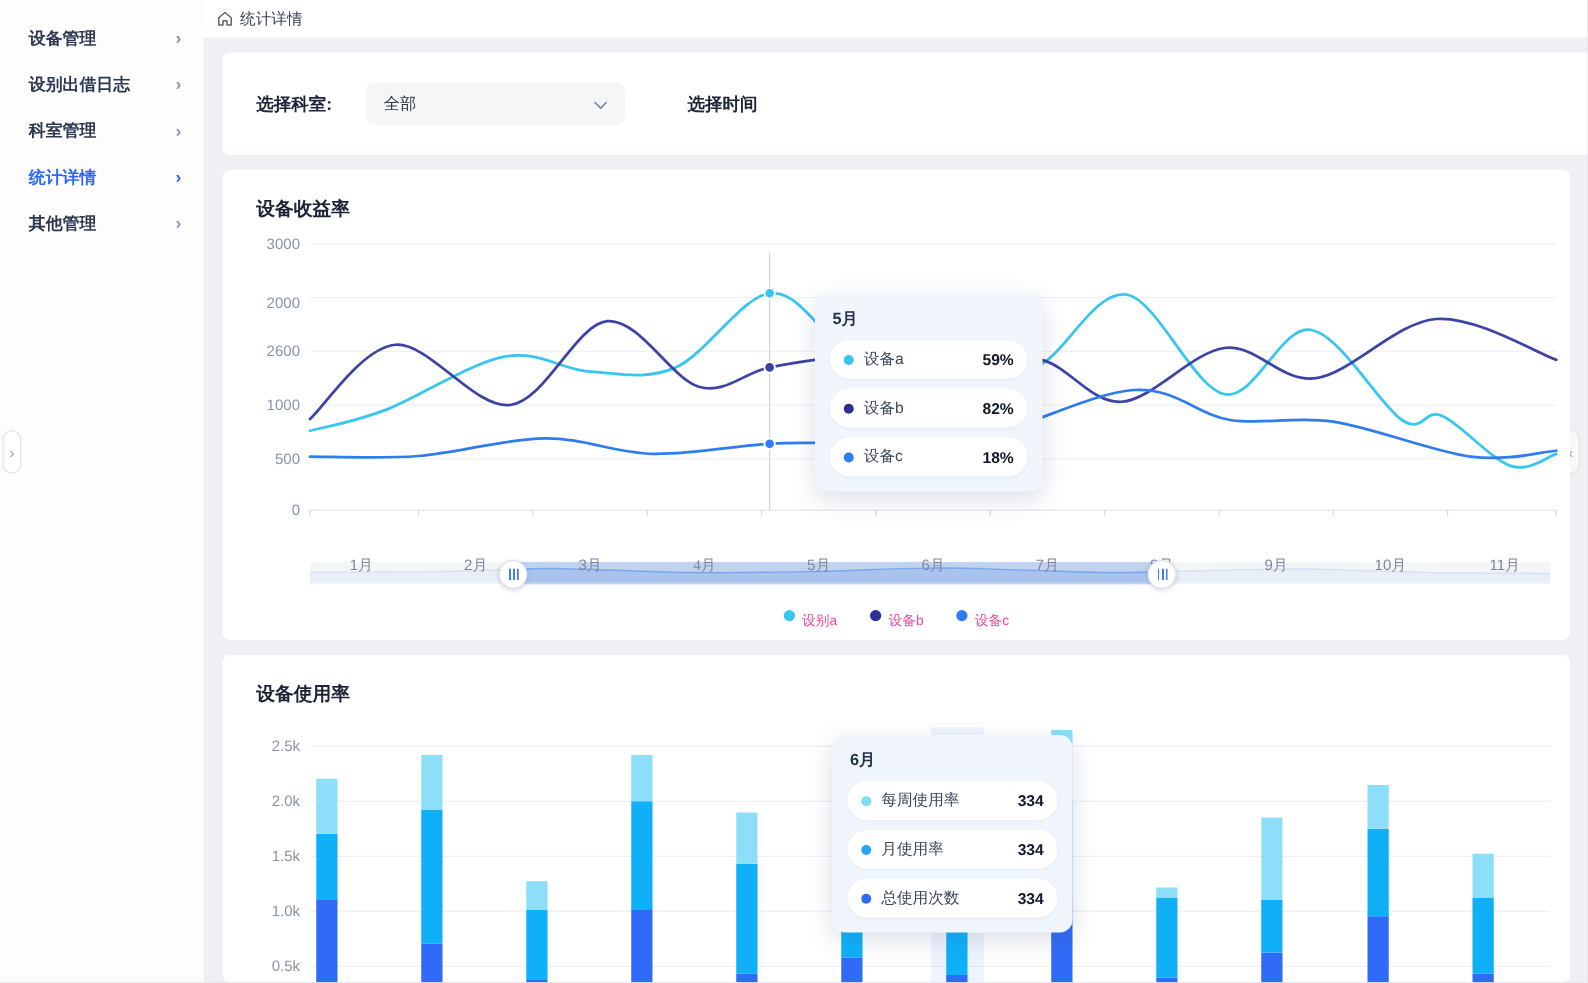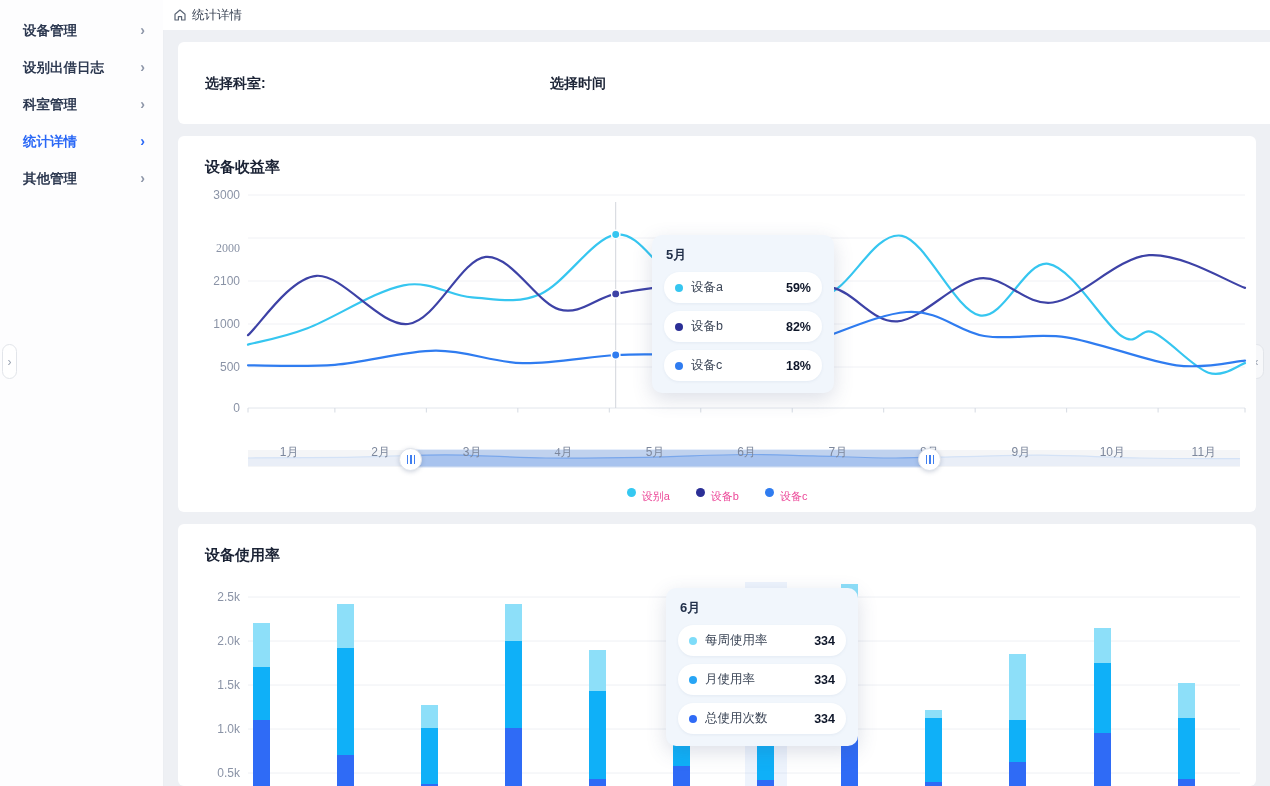--- a/index.html
+++ b/index.html
@@ -109,20 +109,28 @@
     <span class="home">
       <svg width="14" height="14" viewBox="0 0 14 14" fill="none" stroke="#5b6575" stroke-width="1.2">
         <path d="M2 6.2 L7 2 L12 6.2 V12 H8.6 V8.6 H5.4 V12 H2 Z" stroke-linejoin="round"></path>
       </svg>
     </span>
     <span class="crumb">统计详情</span>
   </header>
 
   <section class="card" id="filter-card">
     <span class="flabel" id="dept-label">选择科室:</span>
+    <div class="select">
+      <span class="val">全部</span>
+      <span>
+        <svg width="11" height="7" viewBox="0 0 11 7" fill="none" stroke="#7d8697" stroke-width="1.3">
+          <polyline points="1,1 5.5,5.5 10,1" stroke-linecap="round" stroke-linejoin="round"></polyline>
+        </svg>
+      </span>
+    </div>
     <span class="flabel" id="time-label">选择时间</span>
   </section>
 
   <section class="card" id="chart1-card">
     <h2 class="chart-title">设备收益率</h2>
     <svg class="gsvg" id="c1svg" width="1078" height="376" viewBox="0 0 1078 376">
         <line x1="70" y1="272" x2="1067" y2="272" stroke="#e2e6ec" stroke-width="1"></line>
         <line x1="70" y1="231" x2="1067" y2="231" stroke="#f0f1f5" stroke-width="1"></line>
         <line x1="70" y1="188" x2="1067" y2="188" stroke="#f0f1f5" stroke-width="1"></line>
         <line x1="70" y1="145" x2="1067" y2="145" stroke="#f0f1f5" stroke-width="1"></line>
@@ -151,22 +159,22 @@
         <path d="M70.0,322.0C86.5,321.9,136.1,321.8,169.2,321.3C202.3,320.8,235.3,318.8,268.4,318.9C301.5,319.0,334.5,321.6,367.6,322.0C400.7,322.4,433.7,321.9,466.8,321.3C499.9,320.7,537.9,318.7,566.0,318.5C594.1,318.3,610.6,319.3,635.4,319.9C660.2,320.5,690.0,321.9,714.8,322.0C739.6,322.1,759.4,321.1,784.2,320.6C809.0,320.1,833.8,319.0,863.6,319.2C893.4,319.4,929.7,321.4,962.8,322.0C995.9,322.6,1045.5,322.6,1062.0,322.7L1062,330L70,330Z" fill="rgba(125,170,238,.35)" stroke="none"></path>
         <path d="M70.0,322.0C86.5,321.9,136.1,321.8,169.2,321.3C202.3,320.8,235.3,318.8,268.4,318.9C301.5,319.0,334.5,321.6,367.6,322.0C400.7,322.4,433.7,321.9,466.8,321.3C499.9,320.7,537.9,318.7,566.0,318.5C594.1,318.3,610.6,319.3,635.4,319.9C660.2,320.5,690.0,321.9,714.8,322.0C739.6,322.1,759.4,321.1,784.2,320.6C809.0,320.1,833.8,319.0,863.6,319.2C893.4,319.4,929.7,321.4,962.8,322.0C995.9,322.6,1045.5,322.6,1062.0,322.7" fill="none" stroke="#7aa8ec" stroke-width="1.2"></path>
         <rect x="231.696" y="313.5" width="518.816" height="18" fill="rgba(120,165,235,.38)"></rect>
         <rect x="70" y="314" width="161.696" height="17" fill="rgba(247,248,250,.72)"></rect>
         <rect x="750.5120000000001" y="314" width="311.48799999999994" height="17" fill="rgba(247,248,250,.72)"></rect>
       </svg>
     <div id="c1-html">
         <div class="ylab" style="top: 265px;">0</div>
         <div class="ylab" style="top: 224px;">500</div>
         <div class="ylab" style="top: 181px;">1000</div>
-        <div class="ylab" style="top: 138px;">2100</div>
-        <div class="ylab" style="top: 105px; font-family: Liberation Serif, serif;">2000</div>
+        <div class="ylab" style="top: 138px;">2600</div>
+        <div class="ylab" style="top: 99px;">2000</div>
         <div class="ylab" style="top: 52px;">3000</div>
         <div class="xlab" style="top: 284px; left: 86.1606px;">1月</div>
         <div class="xlab" style="top: 284px; left: 177.628px;">2月</div>
         <div class="xlab" style="top: 284px; left: 269.096px;">3月</div>
         <div class="xlab" style="top: 284px; left: 360.564px; font-family: Liberation Serif, serif;">4月</div>
         <div class="xlab" style="top: 284px; left: 452.032px;">5月</div>
         <div class="xlab" style="top: 284px; left: 543.5px;">6月</div>
         <div class="xlab" style="top: 284px; left: 634.968px;">7月</div>
         <div class="xlab" style="top: 284px; left: 726.436px;">8月</div>
         <div class="xlab" style="top: 284px; left: 817.904px;">9月</div>

